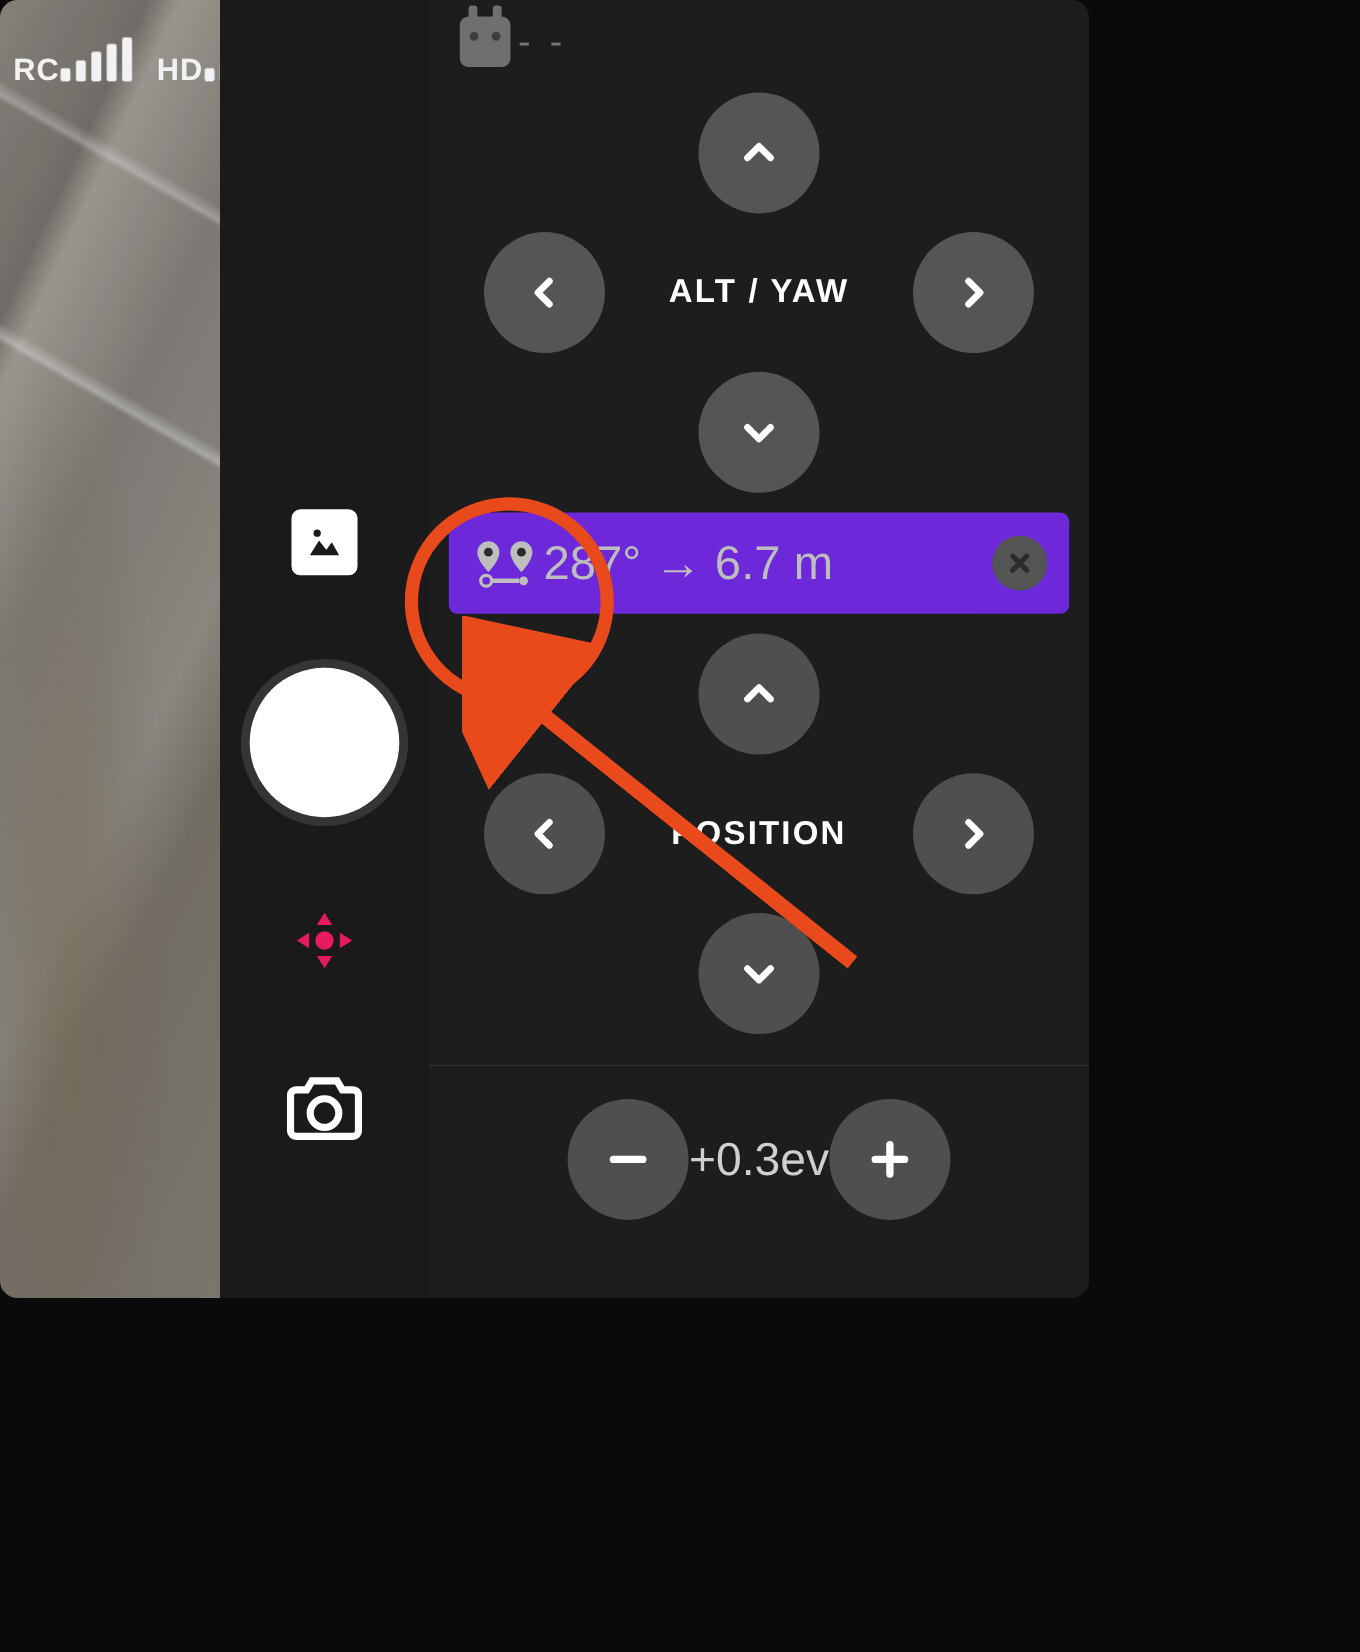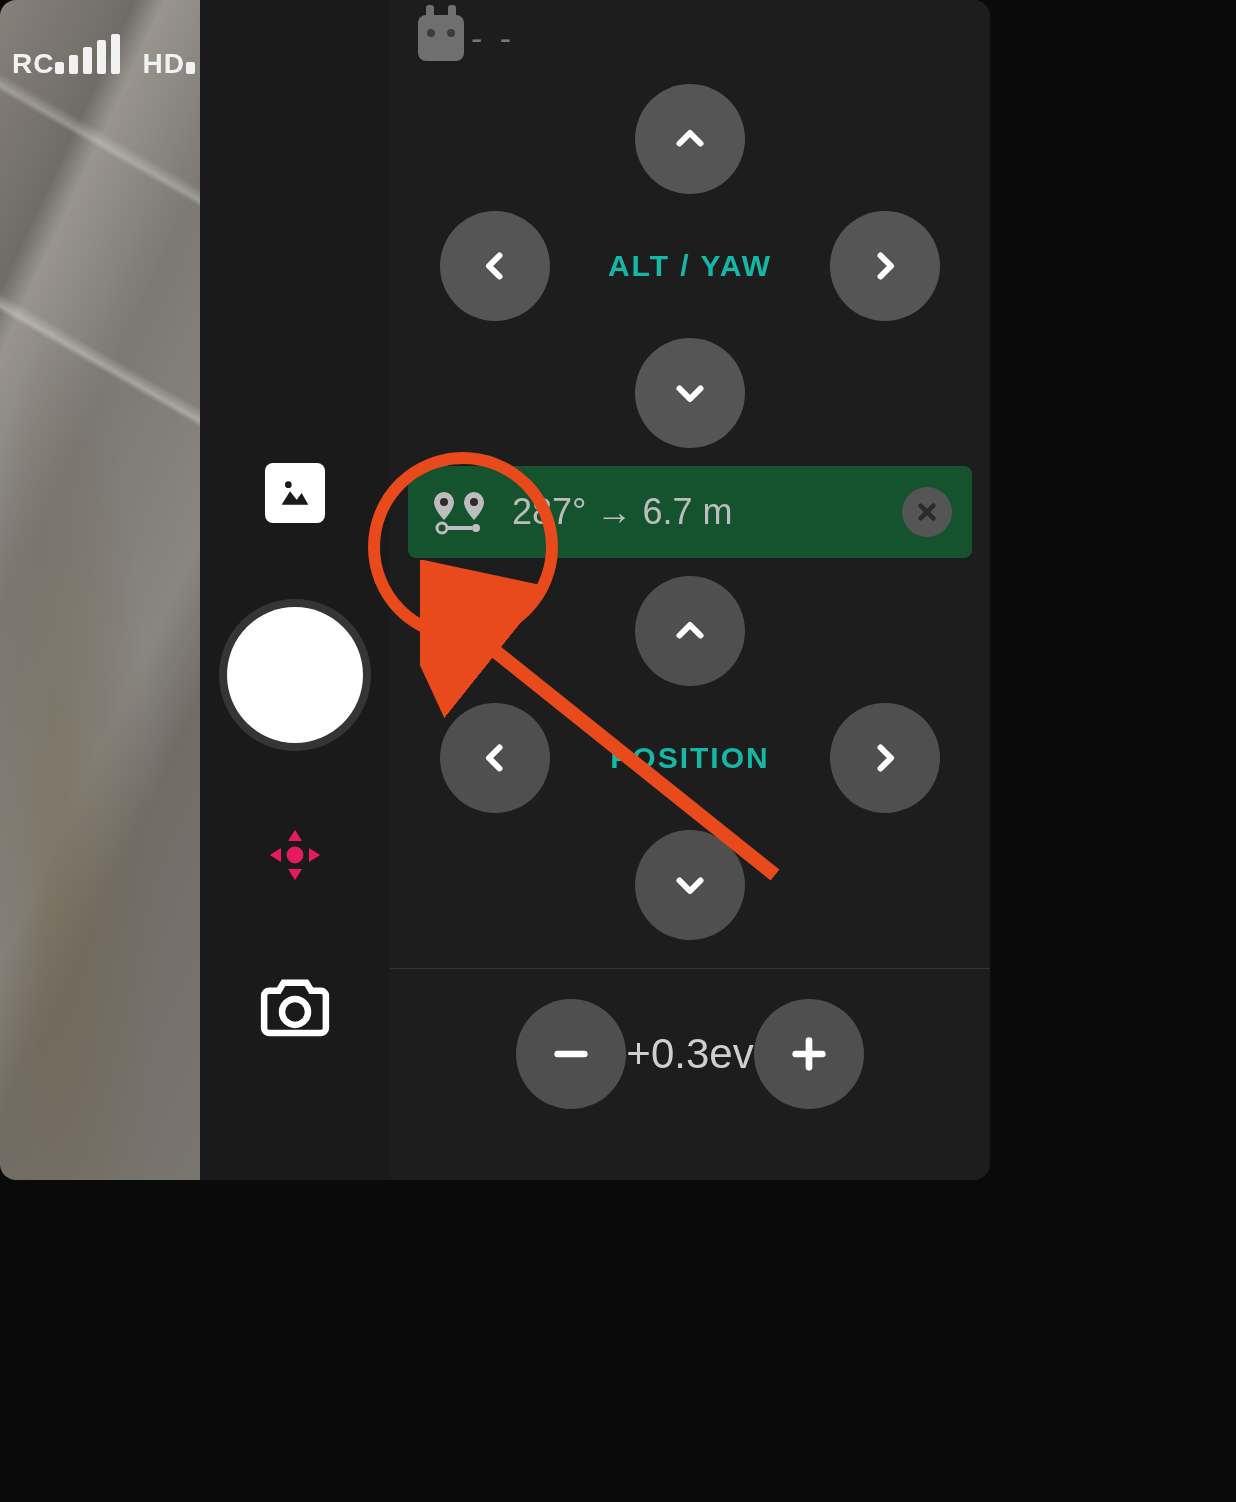--- a/index.html
+++ b/index.html
@@ -104,39 +104,39 @@
   .rc-icon .d{position:absolute; width:8px;height:8px;border-radius:50%; background:#3c3c3c;}
   .rc-icon .d1{left:9px; top:14px;} .rc-icon .d2{right:9px; top:14px;}
   .dashes{ font-size:34px; color:#777; letter-spacing:4px; position:relative; right:220px;}
 
   .cluster {
     position:relative;
     height:380px;
   }
   .cluster .label{
     position:absolute; left:50%; top:50%; transform:translate(-50%,-50%);
-    font-size:30px; font-weight:700; letter-spacing:2px; color:#14b8a6;
+    font-size:30px; font-weight:700; letter-spacing:2px; color:#ffffff;
     text-align:center; white-space:nowrap;
   }
   .dbtn{
     position:absolute; width:110px; height:110px; background:#555; border-radius:50%;
     display:flex; align-items:center; justify-content:center; color:#fff;
   }
   .dbtn.up   { left:50%; top:8px;   transform:translateX(-50%);}
   .dbtn.down { left:50%; bottom:8px;transform:translateX(-50%);}
   .dbtn.left { left:50px; top:50%;  transform:translateY(-50%);}
   .dbtn.right{ right:50px;top:50%;  transform:translateY(-50%);}
   .cluster2 .dbtn{ background:#4f4f4f;}
 
   .waypoint-bar{
     height:92px; margin:10px 18px 10px 18px;
-    background:#14532d; border-radius:8px;
-    display:flex; align-items:center; gap:22px;
+    background:#6d28d9; border-radius:8px;
+    display:flex; align-items:center; gap:4px;
     padding:0 20px;
-    font-size:36px; color:#bdbdbd; font-weight:500;
+    font-size:43px; color:#bdbdbd; font-weight:500;
     position:relative;
   }
   .waypoint-bar .txt{flex:1;}
   .clear-btn{
     width:50px; height:50px; border-radius:50%; background:#555;
     display:flex; align-items:center; justify-content:center; color:#2b2b2b; font-size:30px; font-weight:700;
   }
   .wp-icon{width:62px;height:48px;}
 
   .divider{ height:1px; background:#333; margin:20px 0 0;}

